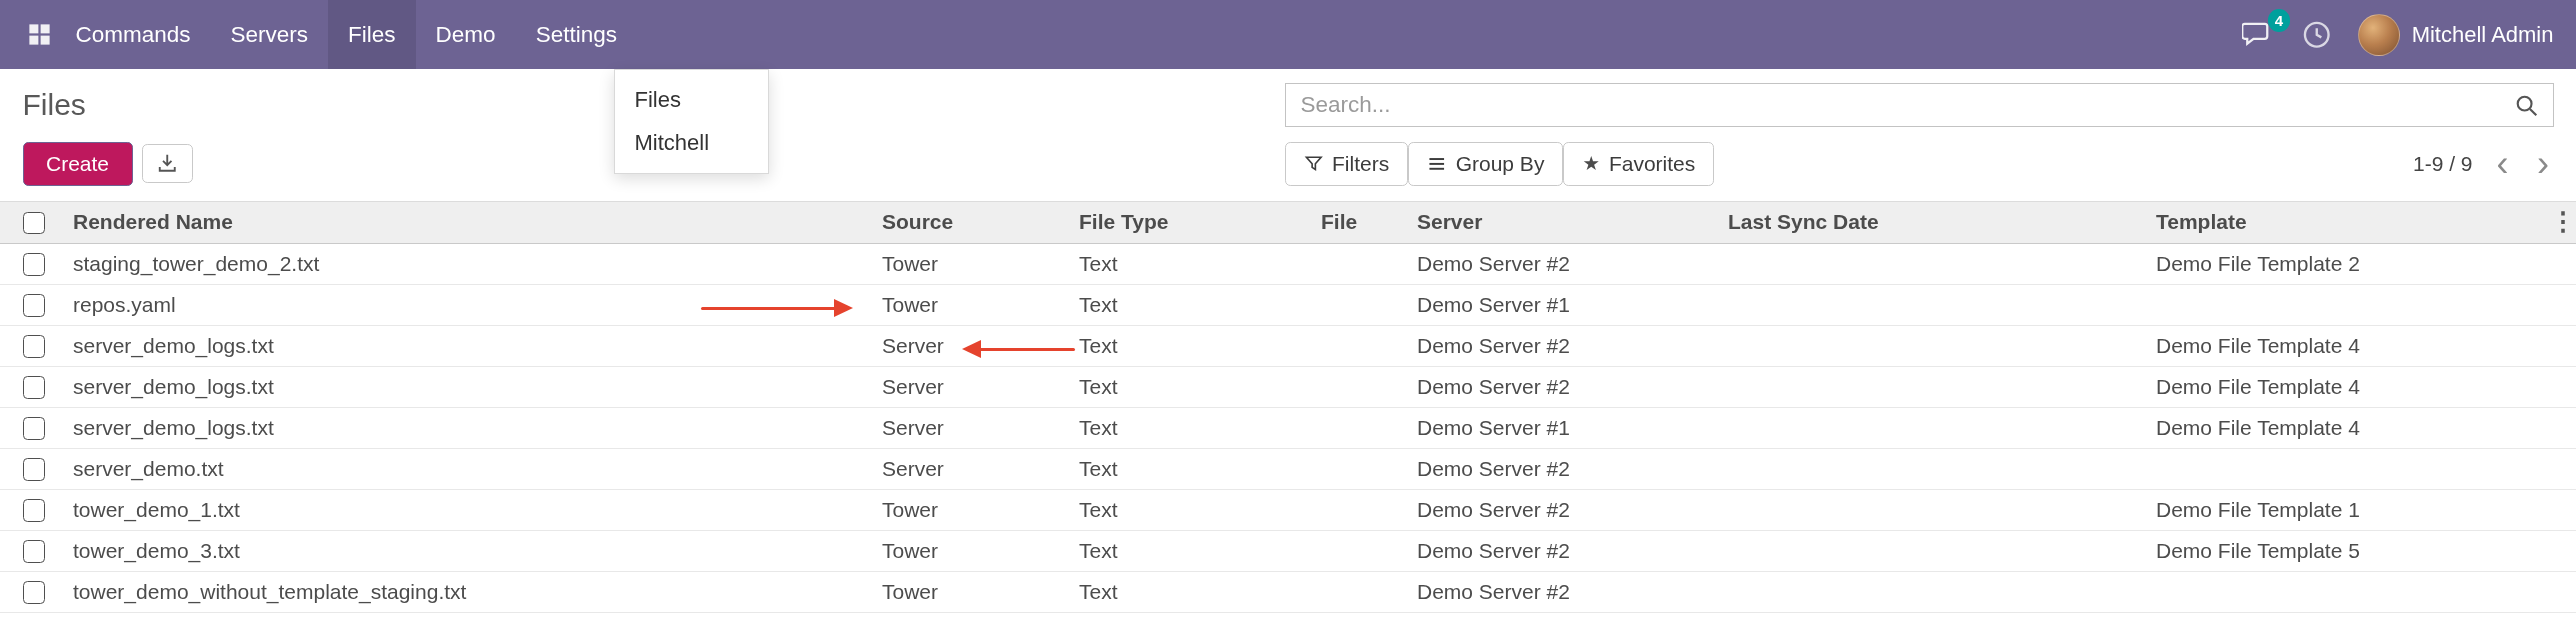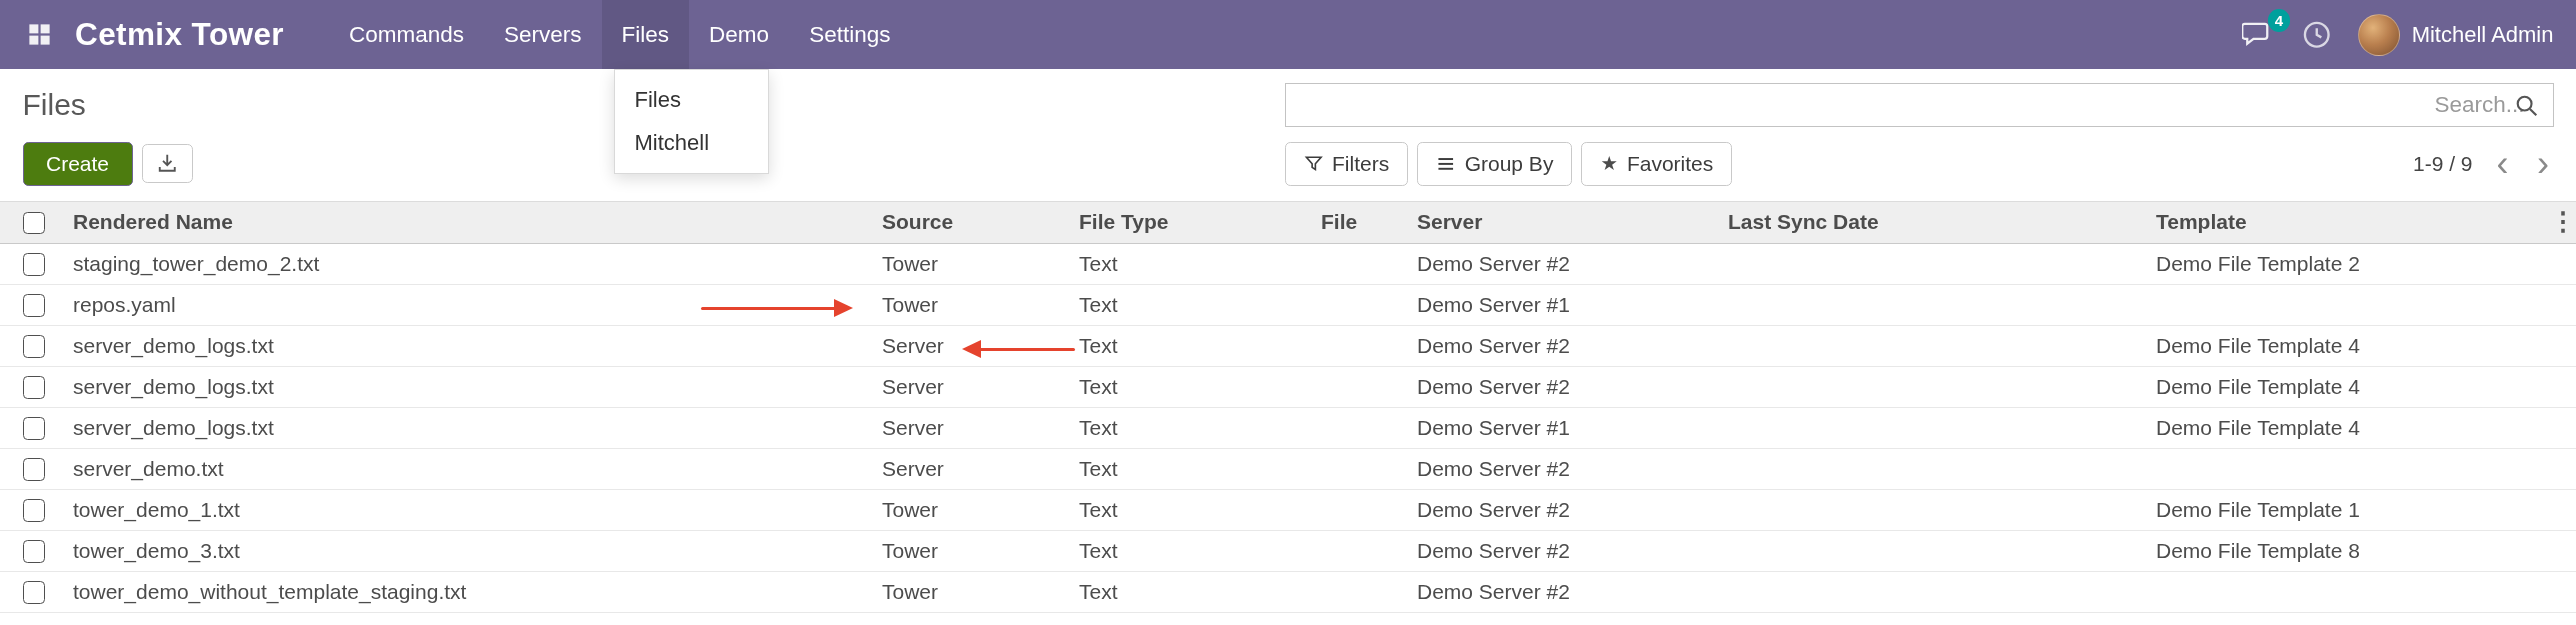--- a/index.html
+++ b/index.html
@@ -33,29 +33,29 @@
 
   
   .control-panel { padding:13.5px 22.5px 15px 22.5px; }
   .cp-row { display:flex; justify-content:space-between; align-items:center; }
   .cp-row.top { margin-bottom:15px; }
   .page-title { font-size:30px; color:#585858; }
   .right-zone { width:1269px; display:flex; align-items:center; }
   .search-box { position:relative; width:100%; height:44px; border:0.8px solid #c3c3c3; background:#fff;
                 display:flex; align-items:center; }
   .search-input { border:none; outline:none; width:100%; height:100%; font-size:22.5px; padding:0 28px 0 15px;
-                  font-family:"Liberation Sans", sans-serif; color:#444;text-align:right; }
+                  font-family:"Liberation Sans", sans-serif; color:#444; }
   .search-input::placeholder { color:#9a9a9a; }
   .search-icon { position:absolute; right:13.5px; top:9px; cursor:pointer; }
   .left-buttons { display:flex; align-items:center; gap:9px; }
   .btn { font-family:"Liberation Sans", sans-serif; font-size:21px; border-radius:5.3px; cursor:pointer;
          display:inline-flex; align-items:center; gap:9px; }
-  .btn-primary { background:#4d7c0f; color:#fff; border:0.8px solid #6d6393; padding:9px 22.5px; }
+  .btn-primary { background:#be185d; color:#fff; border:0.8px solid #6d6393; padding:9px 22.5px; }
   .btn-icon { background:#fff; border:0.8px solid #c9c9c9; padding:7.5px 13.5px; color:#555; }
-  .view-buttons { display:flex; gap:9px; }
+  .view-buttons { display:flex; }
   .btn-outline { background:#fff; border:0.8px solid #c9c9c9; color:#3c3c3c; padding:9px 18px; }
   .star-glyph { font-size:19.5px; color:#4c4c4c; line-height:1; }
   .pager { display:flex; align-items:center; gap:19.5px; }
   .pager-text { font-size:21px; color:#444; }
   .pager-btn { font-size:36px; color:#8a8a8a; cursor:pointer; line-height:1; padding:0 4.5px; background:none; border:none; }
 
   
   table { width:2576px; border-collapse:collapse; table-layout:fixed; font-size:21px; }
   thead th { background:#efefef; height:42px; text-align:left; font-weight:bold; color:#4c4c4c;
              border-top:0.8px solid #dcdcdc; border-bottom:0.8px solid #c9c9c9; padding:0 0 0 9px; }
@@ -90,21 +90,20 @@
   <div class="apps-btn">
     <span>
       <svg width="27" height="27" viewBox="0 0 24 24">
         <rect x="3" y="3" width="8" height="8" fill="#fff" opacity=".9"></rect>
         <rect x="13" y="3" width="8" height="8" fill="#fff" opacity=".9"></rect>
         <rect x="3" y="13" width="8" height="8" fill="#fff" opacity=".9"></rect>
         <rect x="13" y="13" width="8" height="8" fill="#fff" opacity=".9"></rect>
       </svg>
     </span>
   </div>
-  <div class="brand">Cetmix Tower</div>
 
   <div class="nav-menu">
     <div class="nav-item">Commands</div>
     <div class="nav-item">Servers</div>
     <div class="nav-item active">Files</div>
     <div class="nav-item">Demo</div>
     <div class="nav-item">Settings</div>
   </div>
 
   <div class="nav-spacer"></div>
@@ -333,21 +332,21 @@
   <tr>
     <td class="cb-cell">
       <input type="checkbox" class="cb" style="">
     </td>
     <td>tower_demo_3.txt</td>
     <td>Tower</td>
     <td>Text</td>
     <td></td>
     <td>Demo Server #2</td>
     <td></td>
-    <td>Demo File Template 8</td>
+    <td>Demo File Template 5</td>
     <td class="opt-cell"></td>
   </tr>
 
   <tr>
     <td class="cb-cell">
       <input type="checkbox" class="cb" style="">
     </td>
     <td>tower_demo_without_template_staging.txt</td>
     <td>Tower</td>
     <td>Text</td>

